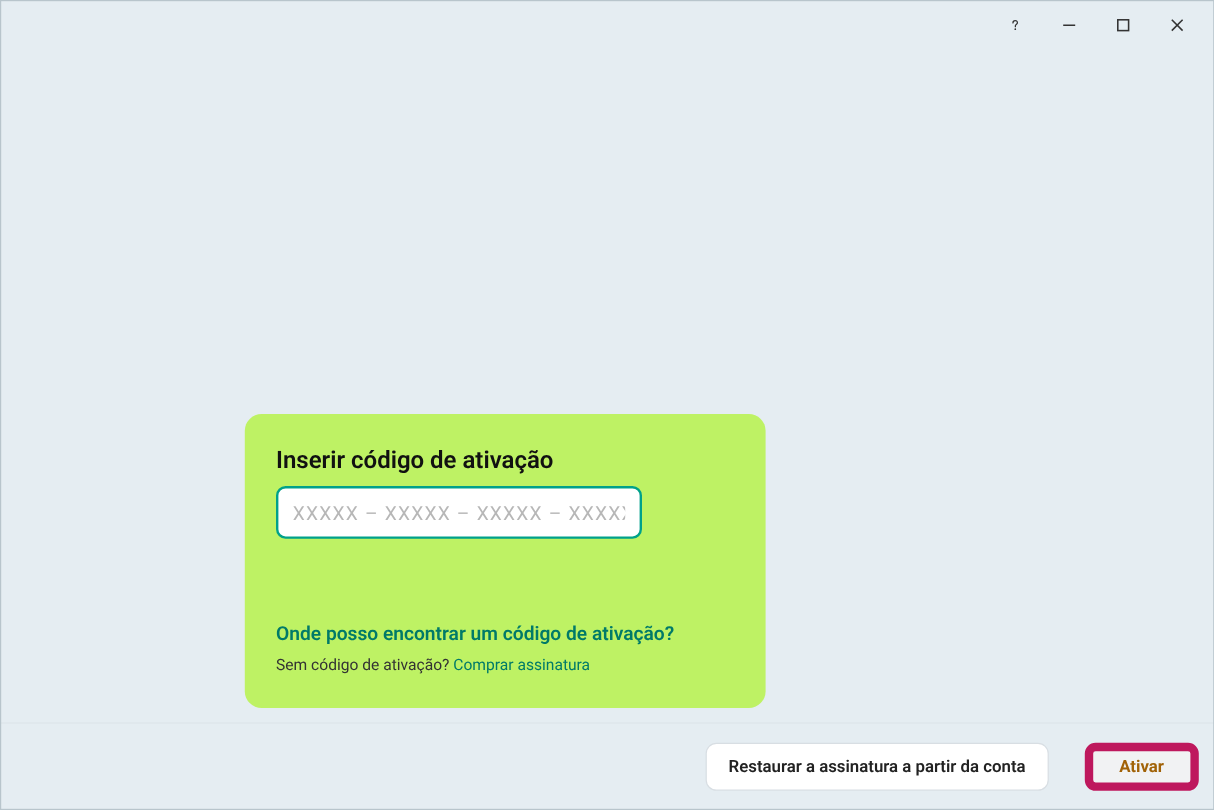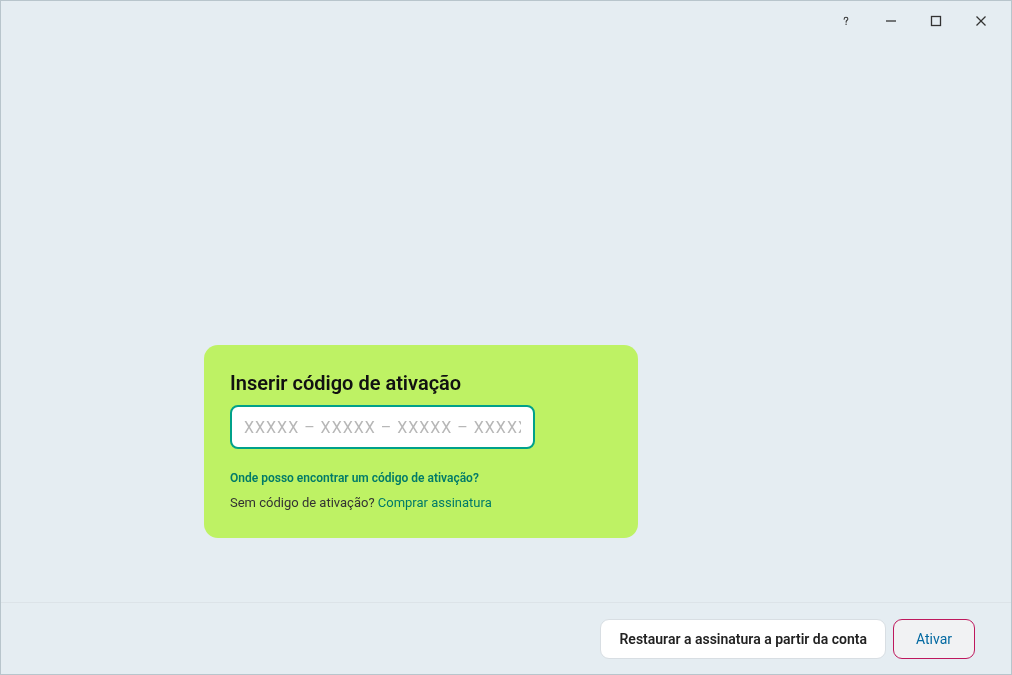--- a/index.html
+++ b/index.html
@@ -79,44 +79,45 @@
       outline: none;
       letter-spacing: 0.5px;
       margin-bottom: 22px;
     }
     .code-input::placeholder {
       color: #b7b7b7;
       letter-spacing: 1px;
     }
     .help-link {
       display: block;
-      font-size: 12px;
+      font-size: 16px;
       font-weight: 600;
       color: #007a68;
       text-decoration: none;
       margin-bottom: 10px;
       cursor: pointer;
+      margin-top: 47px;
     }
     .no-code-line {
       font-size: 13px;
       color: #333;
     }
     .buy-link {
       color: #007a68;
       text-decoration: none;
       cursor: pointer;
       margin-top: 20px;
     }
     .footer {
       height: 72px;
       display: flex;
       justify-content: flex-end;
       align-items: center;
-      padding-right: 36px;
-      gap: 7px;
+      padding-right: 12px;
+      gap: 30px;
       border-top: 1px solid rgba(0,0,0,0.04);
     }
     .btn {
       height: 40px;
       padding: 0 18px;
       border-radius: 9px;
       font-size: 14px;
       font-family: inherit;
       cursor: pointer;
       display: flex;
@@ -124,24 +125,24 @@
       justify-content: center;
     }
     .btn-secondary {
       background: #ffffff;
       border: 1px solid #d8dee3;
       color: #222;
       font-weight: 600;
     }
     .btn-primary-disabled {
       background: #f1f2f3;
-      border: 1px solid #be185d;
-      color: #0369a1;
+      border: 7px solid #be185d;
+      color: #a16207;
       cursor: default;
-      font-weight: 400;
+      font-weight: 700;
       padding: 0 22px;
     }
   </style>
 </head>
 <body>
 
 <div class="window">
   <div class="titlebar">
     <div class="titlebar-btn">
       <svg viewBox="0 0 16 16">

